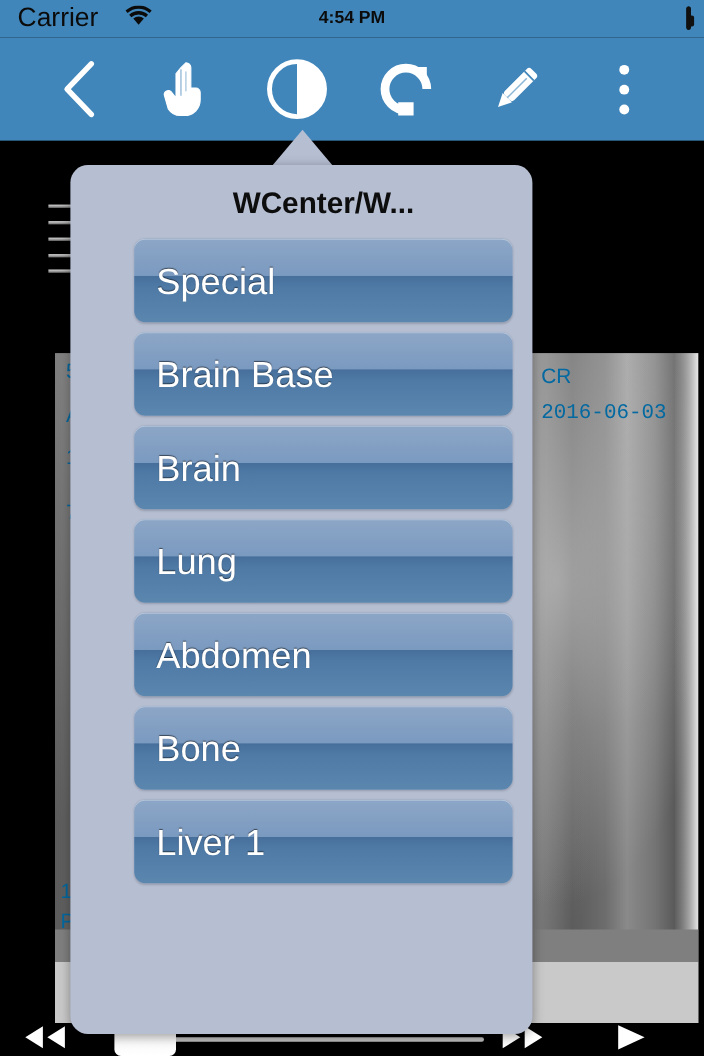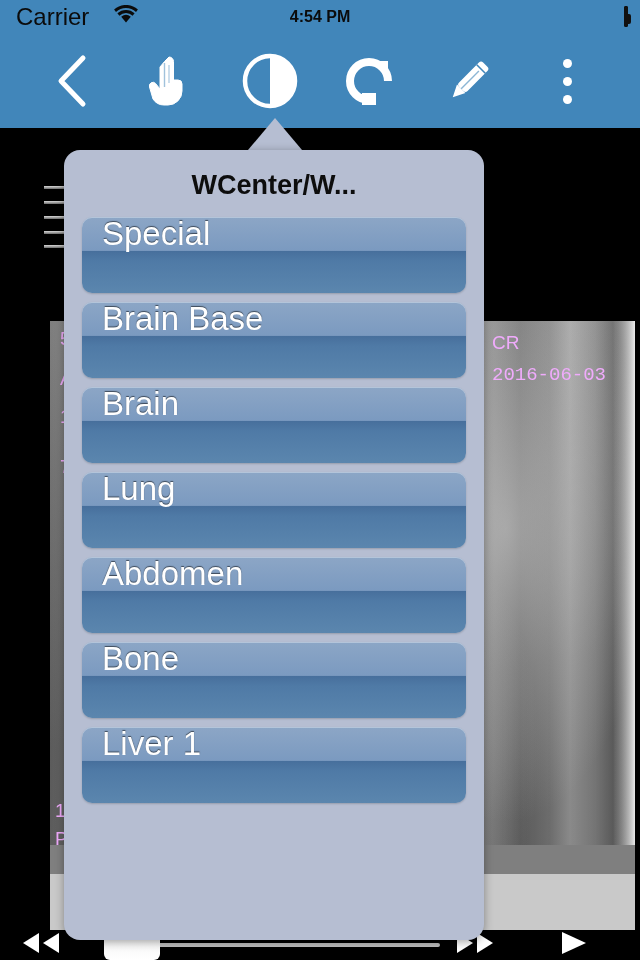--- a/index.html
+++ b/index.html
@@ -81,21 +81,21 @@
   }
   .xray-bright{
     position:absolute; right:0; top:0; width:22px; height:100%;
     background:linear-gradient(90deg, rgba(255,255,255,.0), rgba(250,250,250,.92));
   }
   .xray-bottom{
     position:absolute; left:0; bottom:0; width:100%; height:86px;
     background:linear-gradient(#7f7f7f 0 34%, #c9c9c9 34% 100%);
   }
   .anno{
-    position:absolute; color:#f0abfc; font-size:19px;
+    position:absolute; color:#0369a1; font-size:19px;
     font-family:"Liberation Sans", sans-serif; white-space:nowrap;
   }
   .anno-r1{ left:492px; top:204px; }
   .anno-r2{ left:492px; top:236px;font-family:Liberation Mono, monospace; }
   .anno-l1{ left:60px; top:200px; }
   .anno-l2{ left:60px; top:240px; }
   .anno-l3{ left:60px; top:278px; }
   .anno-l4{ left:60px; top:328px; }
   .anno-l5{ left:55px; top:672px; }
   .anno-l6{ left:55px; top:700px; }
@@ -131,32 +131,33 @@
     border-bottom:32px solid #b6bed2;
     z-index:20;
   }
   .popover{
     position:absolute; left:64px; top:150px; width:420px; height:790px;
     background:#b6bed2;
     border-radius:16px;
     z-index:21;
     overflow:hidden;
     box-shadow:0 2px 10px rgba(0,0,0,.35);
+    padding-left:40px;
   }
   .pop-title{
     text-align:center; font-size:27px; font-weight:700; color:#0d0d0d;
     padding:20px 0 16px 0;
   }
   .pop-list{ padding:0 18px; }
   .pop-item{
     height:76px; margin-bottom:9px; border-radius:10px;
     background:linear-gradient(180deg,
        #8ca6c6 0%, #7b9ac0 44%, #476f9c 45%, #4f7aa6 58%, #5b86ae 100%);
     box-shadow:inset 0 1px 0 rgba(255,255,255,.35), 0 1px 2px rgba(0,0,0,.18);
-    display:flex; 
+    display:flex; align-items:center;
     padding-left:20px;
     cursor:pointer;
   }
   .pop-item span{
     font-size:33px; color:#fff; font-weight:400;
     text-shadow:0 -1px 1px rgba(0,0,0,.55);
     line-height:1;
   }
 </style>
 </head>

